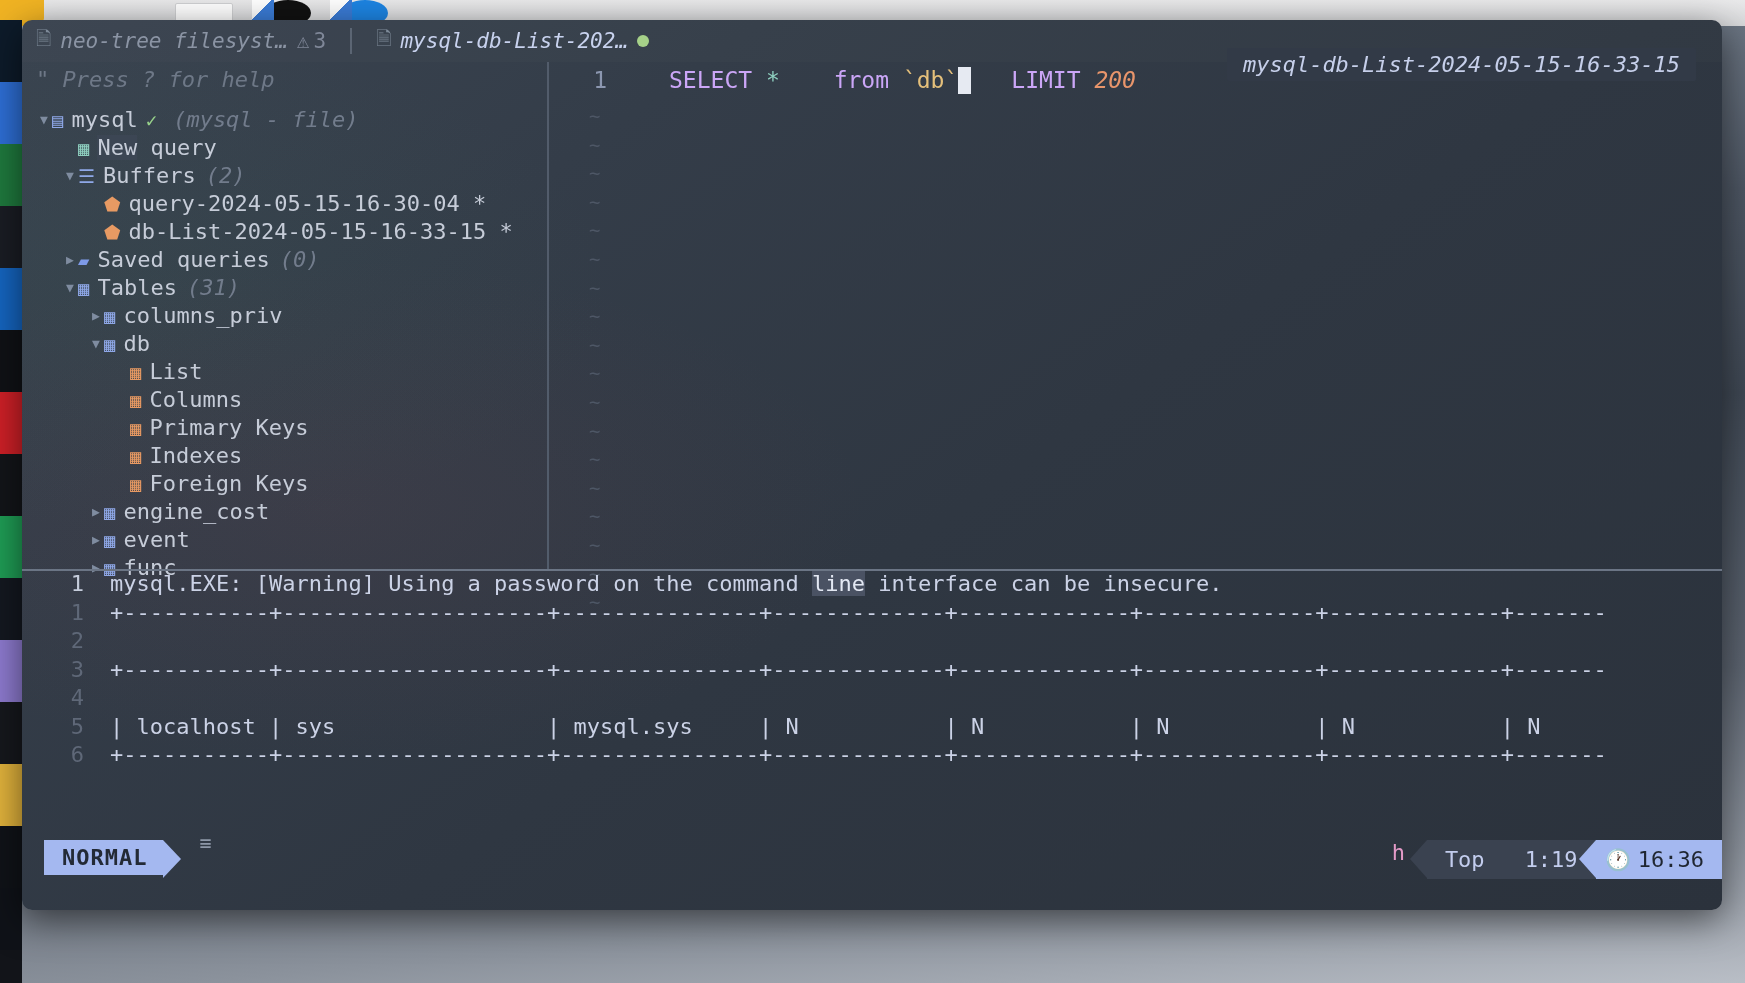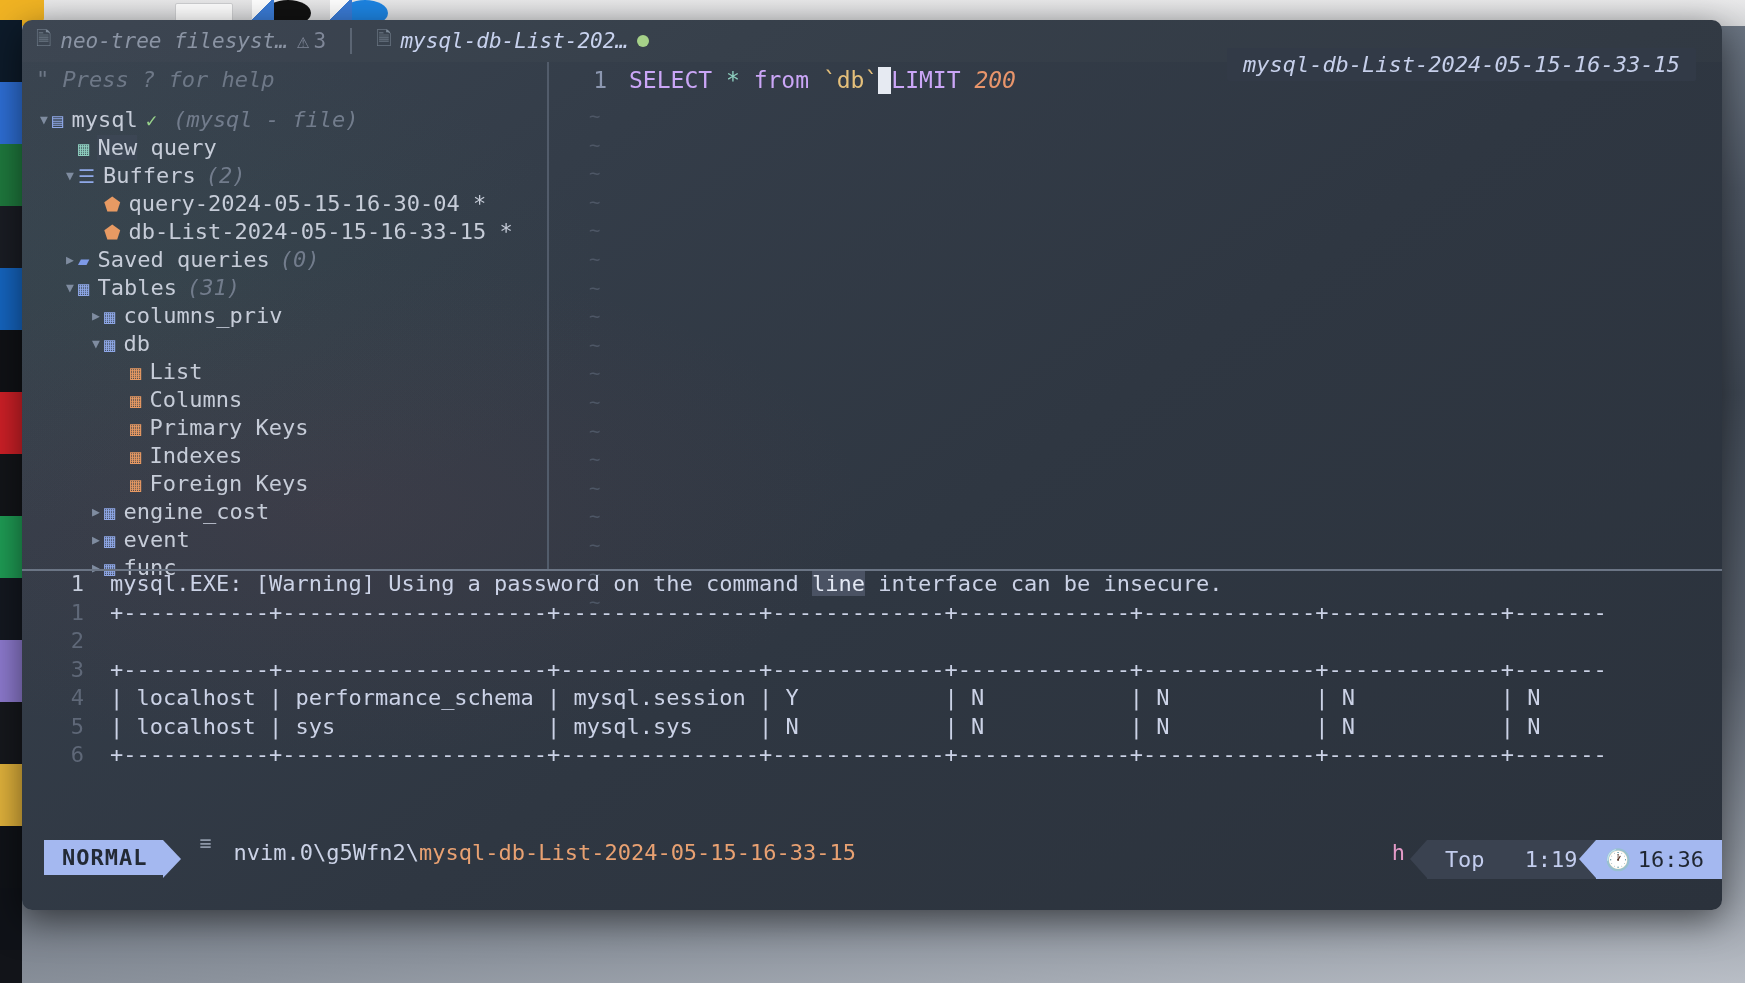--- a/index.html
+++ b/index.html
@@ -58,21 +58,21 @@
   .teal{color:#8fd0c0;}
 
   
   #vsplit{position:absolute;left:525px;top:42px;width:2px;bottom:340px;background:#525c6b;}
 
   
   #editor{position:absolute;left:527px;top:42px;right:0;bottom:340px;
     color:#c6ccd8;font-size:23px;line-height:28px;}
   #codeline{position:absolute;left:0;top:3px;height:30px;display:flex;align-items:center;white-space:pre;}
   .lnum{display:inline-block;width:58px;text-align:right;color:#8c97b0;}
-  .kw{color:#cba6f7;}
+  .kw{color:#cba6f7;margin-left:40px;}
   .star{color:#8fd0c0;}
   .ident{color:#e5c07b;margin-top:34px;}
   .num{color:#e8956b;font-style:italic;}
   .curblk{display:inline-block;width:13px;height:27px;background:#e6eaf2;vertical-align:-6px;}
   #tildes{position:absolute;left:40px;top:40px;color:#4e5766;font-size:19px;line-height:28.6px;}
   #tildes div{height:28.6px;}
 
   
   #floatlabel{position:absolute;right:26px;top:28px;background:#323a47;
     color:#c6cfea;font-style:italic;font-size:22px;padding:4px 16px;border-radius:2px;white-space:nowrap;}
@@ -293,31 +293,28 @@
 
   <div id="floatlabel">mysql-db-List-2024-05-15-16-33-15</div>
 
   <div id="hsplit" style="background:#6b7585;"></div>
 
   <div id="output">
       <div class="oline"><span class="onum cur">1</span><span class="otext"><span>mysql.EXE: [Warning] Using a password on the command </span><span class="mark">line</span><span> interface can be insecure.</span></span></div>
       <div class="oline"><span class="onum">1</span><span class="otext"><span>+-----------+--------------------+---------------+-------------+-------------+-------------+-------------+-------</span></span></div>
       <div class="oline"><span class="onum">2</span></div>
       <div class="oline"><span class="onum">3</span><span class="otext"><span>+-----------+--------------------+---------------+-------------+-------------+-------------+-------------+-------</span></span></div>
-      <div class="oline"><span class="onum">4</span><span class="otext"><span>| localhost | performance_schema | mysql.session | Y           | N           | N           | N           | N</span></span></div>
+      <div class="oline"><span class="onum">4</span></div>
       <div class="oline"><span class="onum">5</span><span class="otext"><span>| localhost | sys                | mysql.sys     | N           | N           | N           | N           | N</span></span></div>
       <div class="oline"><span class="onum">6</span><span class="otext"><span>+-----------+--------------------+---------------+-------------+-------------+-------------+-------------+-------</span></span></div>
     </div>
 
   <div id="status">
     <div class="mode">NORMAL</div>
     <div class="stbars">≡</div>
-    <div class="stpath">
-      <span>nvim.0\g5Wfn2\</span><span class="file">mysql-db-List-2024-05-15-16-33-15</span>
-    </div>
     <div class="spacer"></div>
     <div class="stkey">h</div>
     <div class="seg">
       <span>Top</span>
       <span>1:19</span>
     </div>
     <div class="segclock">
       <span style="font-size:21px;">🕐</span>
       <span>16:36</span>
     </div>

